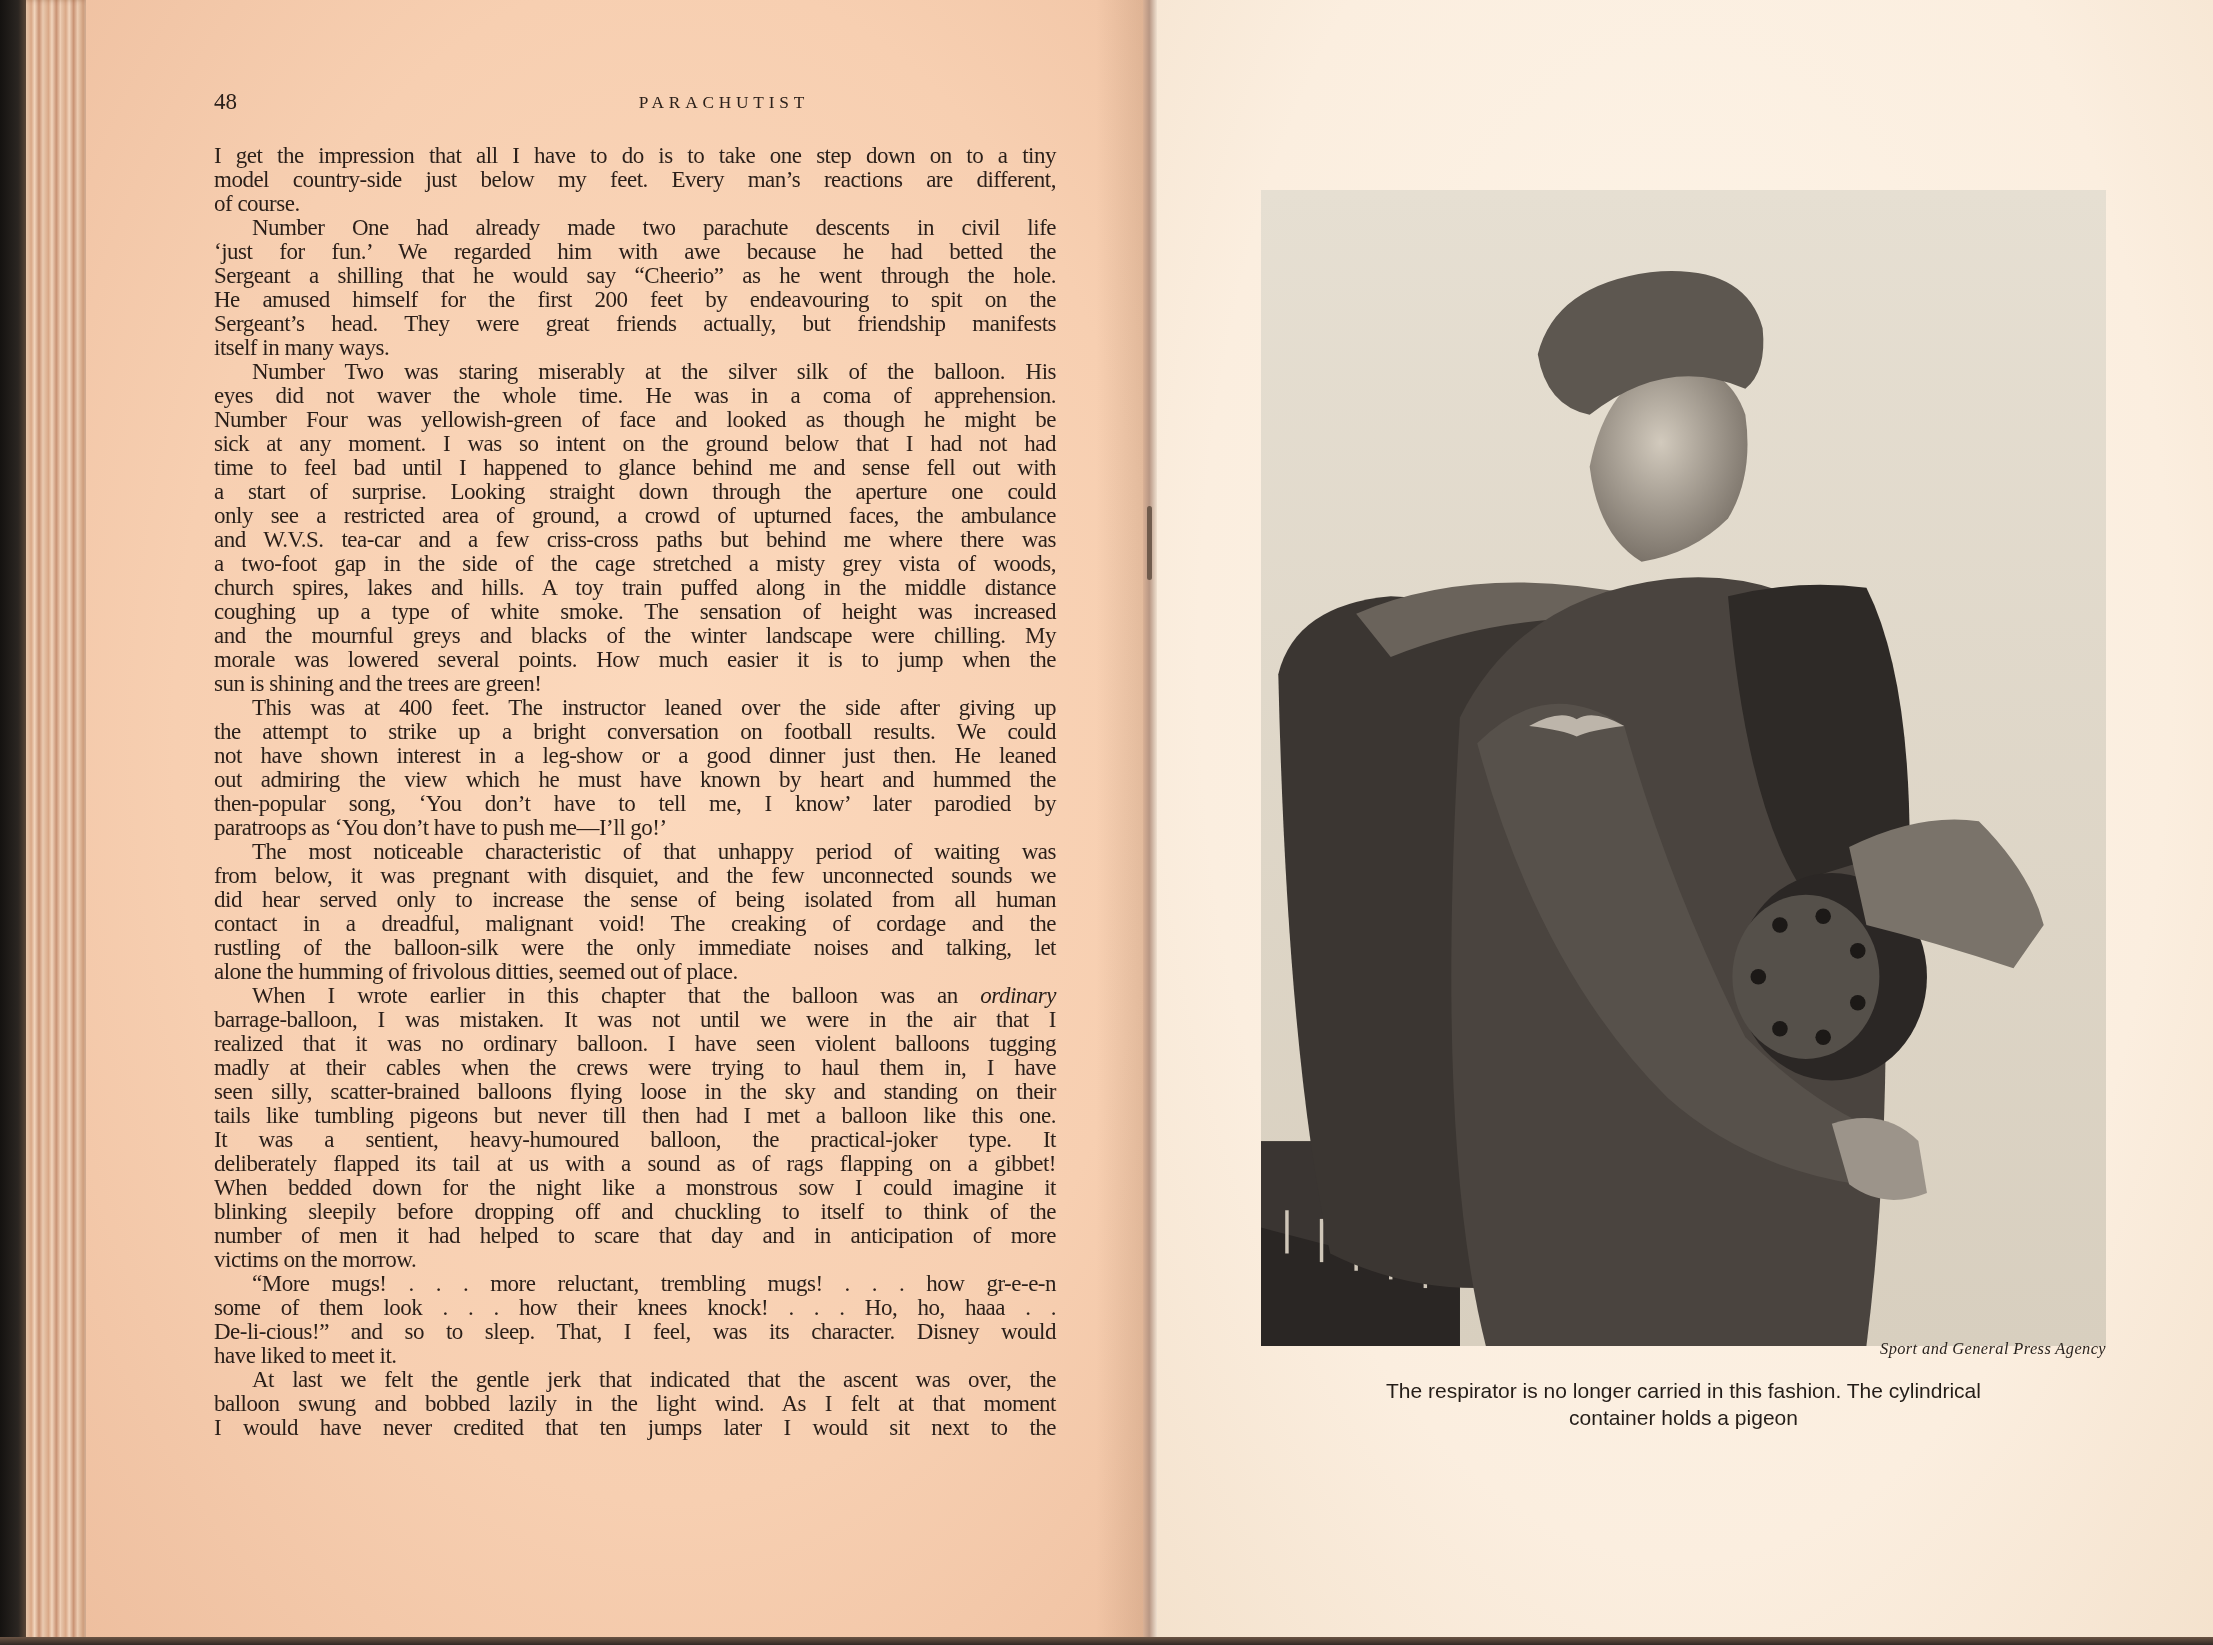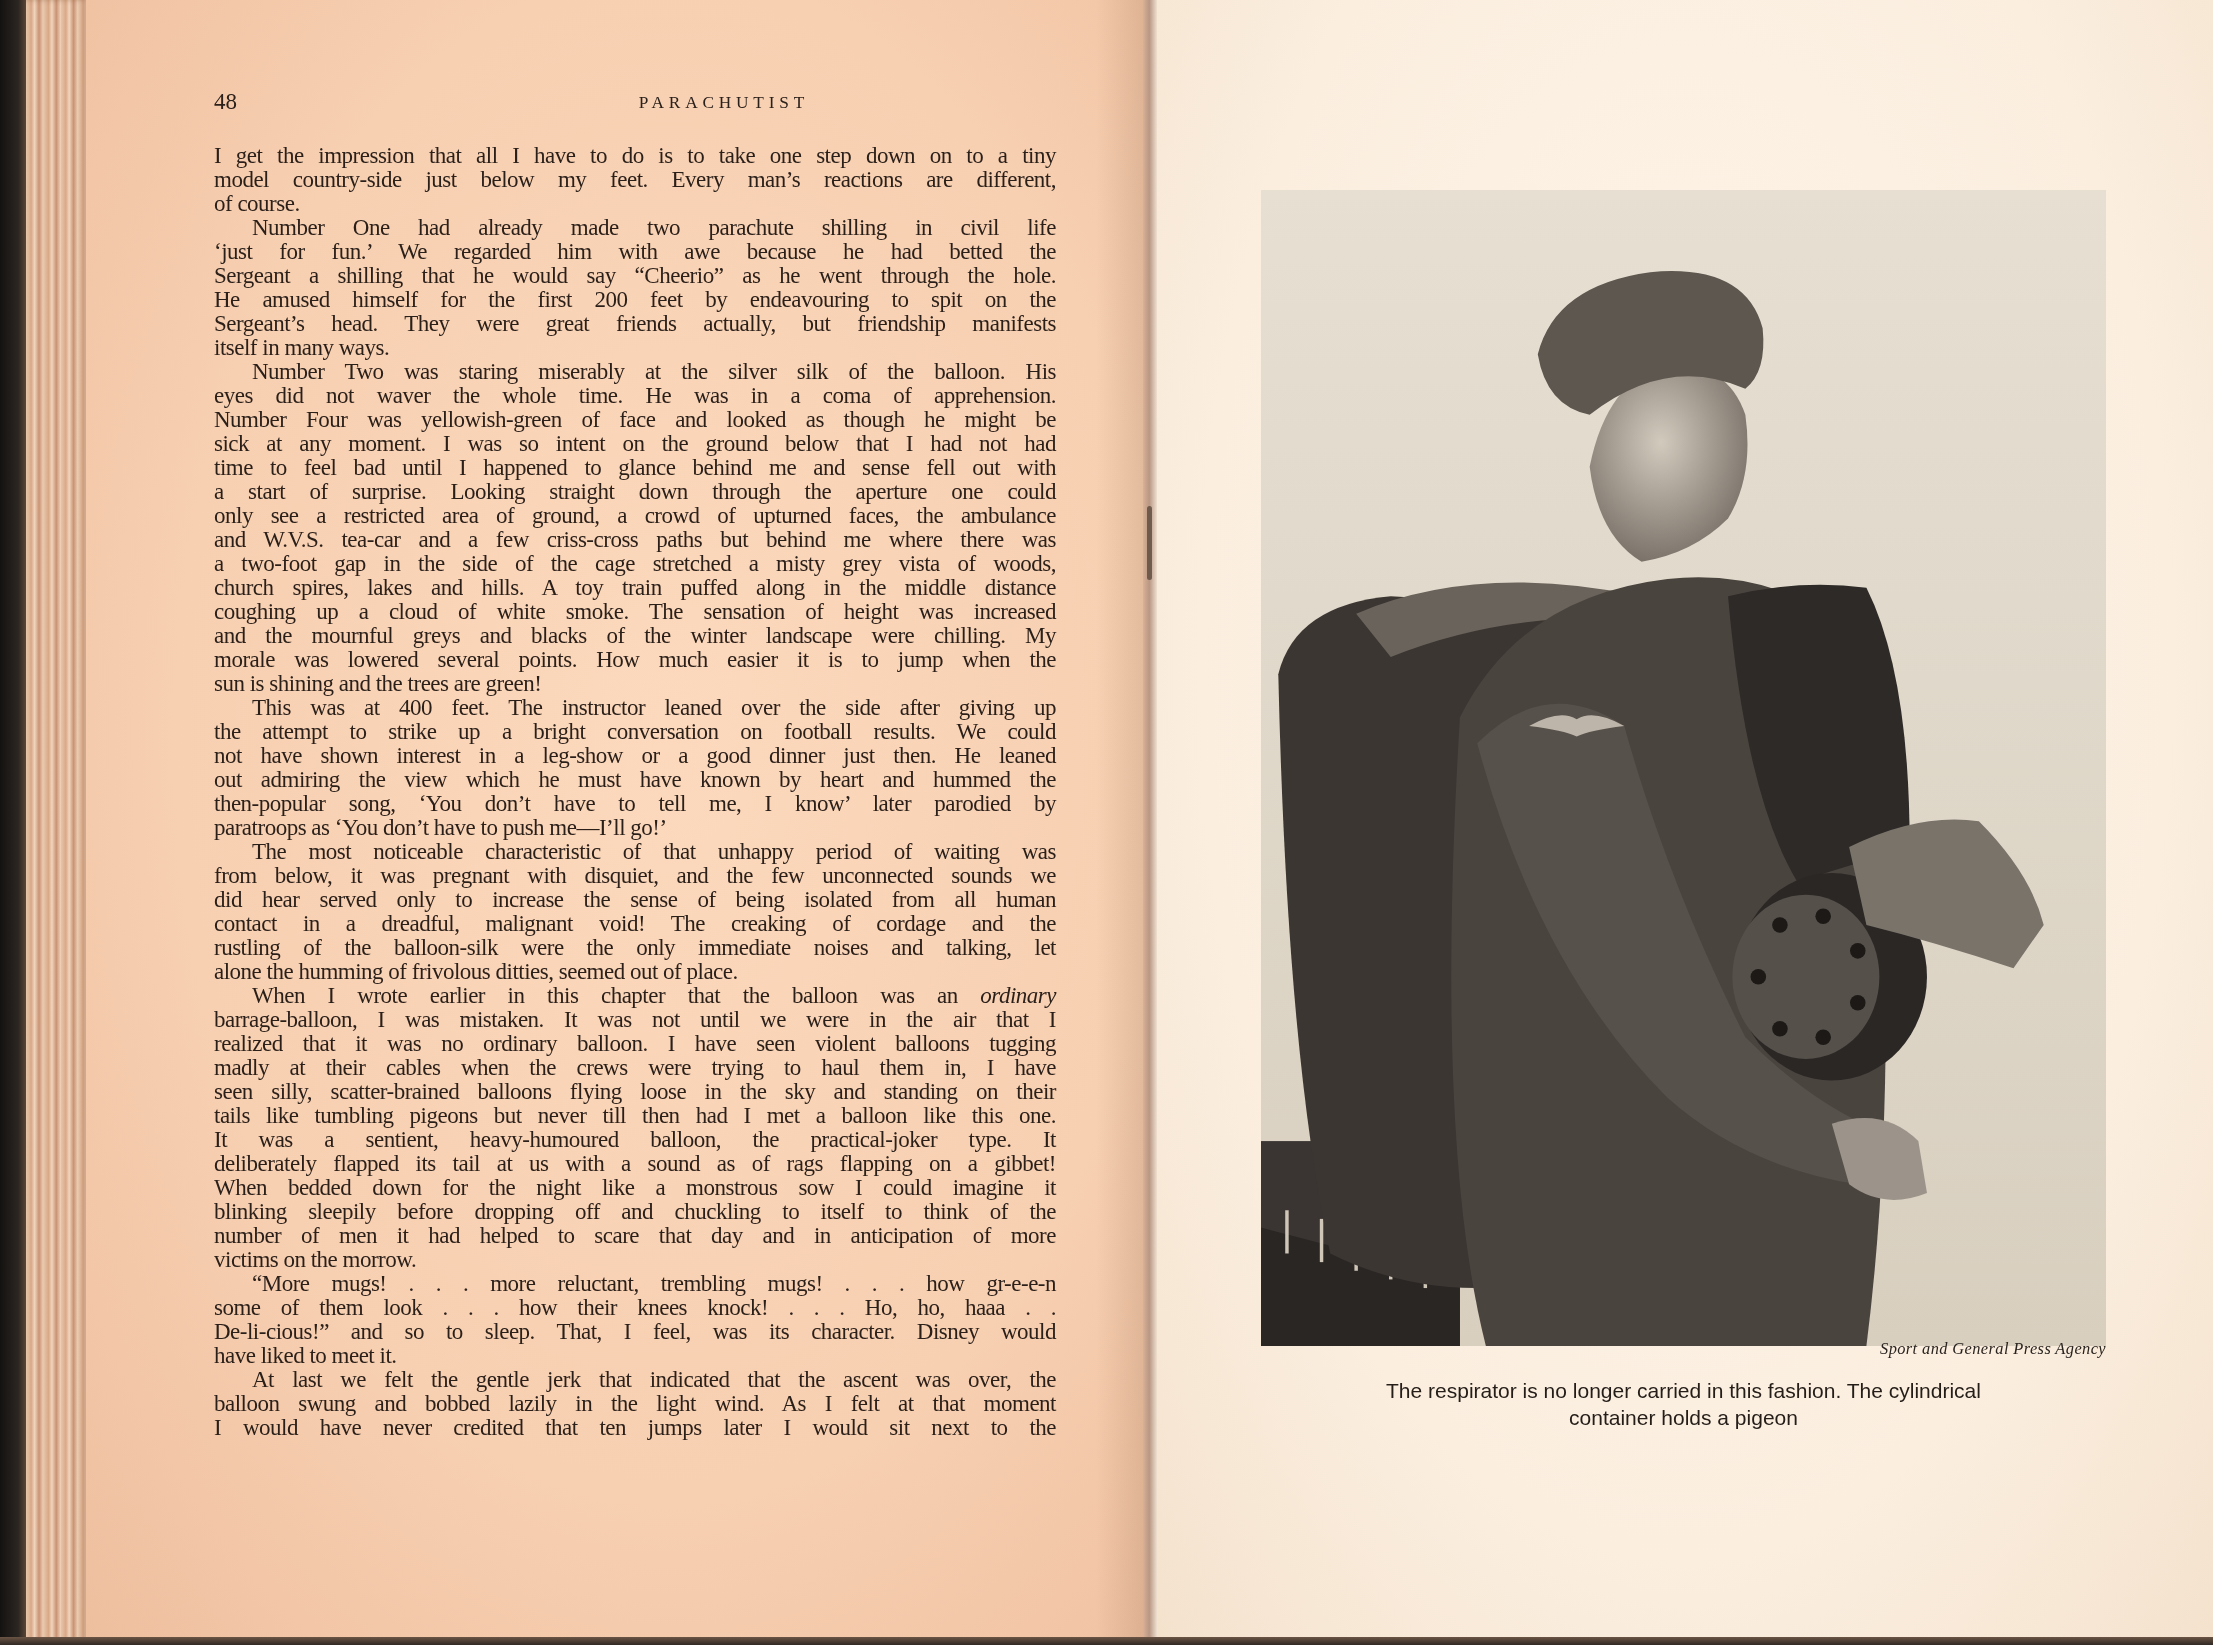--- a/index.html
+++ b/index.html
@@ -64,37 +64,37 @@
   <div class="right-page"></div>
   <div class="bottom-edge"></div>
 
   <div class="page-number">48</div>
   <div class="running-head">PARACHUTIST</div>
 
   <div class="body-text">
     <span class="line">I get the impression that all I have to do is to take one step down on to a tiny</span>
     <span class="line">model country-side just below my feet.  Every man’s reactions are different,</span>
     <span class="line last">of course.</span>
-    <span class="line indent">Number One had already made two parachute shilling in civil life</span>
+    <span class="line indent">Number One had already made two parachute descents in civil life</span>
     <span class="line">‘just for fun.’  We regarded him with awe because he had betted the</span>
     <span class="line">Sergeant a shilling that he would say “Cheerio” as he went through the hole.</span>
     <span class="line">He amused himself for the first 200 feet by endeavouring to spit on the</span>
     <span class="line">Sergeant’s head.  They were great friends actually, but friendship manifests</span>
     <span class="line last">itself in many ways.</span>
     <span class="line indent">Number Two was staring miserably at the silver silk of the balloon.  His</span>
     <span class="line">eyes did not waver the whole time.  He was in a coma of apprehension.</span>
     <span class="line">Number Four was yellowish-green of face and looked as though he might be</span>
     <span class="line">sick at any moment.  I was so intent on the ground below that I had not had</span>
     <span class="line">time to feel bad until I happened to glance behind me and sense fell out with</span>
     <span class="line">a start of surprise.  Looking straight down through the aperture one could</span>
     <span class="line">only see a restricted area of ground, a crowd of upturned faces, the ambulance</span>
     <span class="line">and W.V.S. tea-car and a few criss-cross paths but behind me where there was</span>
     <span class="line">a two-foot gap in the side of the cage stretched a misty grey vista of woods,</span>
     <span class="line">church spires, lakes and hills.  A toy train puffed along in the middle distance</span>
-    <span class="line">coughing up a cloud of white smoke.  The sensation of height was increased</span>
+    <span class="line">coughing up a type of white smoke.  The sensation of height was increased</span>
     <span class="line">and the mournful greys and blacks of the winter landscape were chilling.  My</span>
     <span class="line">morale was lowered several points.  How much easier it is to jump when the</span>
     <span class="line last">sun is shining and the trees are green!</span>
     <span class="line indent">This was at 400 feet.  The instructor leaned over the side after giving up</span>
     <span class="line">the attempt to strike up a bright conversation on football results.  We could</span>
     <span class="line">not have shown interest in a leg-show or a good dinner just then.  He leaned</span>
     <span class="line">out admiring the view which he must have known by heart and hummed the</span>
     <span class="line">then-popular song, ‘You don’t have to tell me, I know’ later parodied by</span>
     <span class="line last">paratroops as ‘You don’t have to push me—I’ll go!’</span>
     <span class="line indent">The most noticeable characteristic of that unhappy period of waiting was</span>

